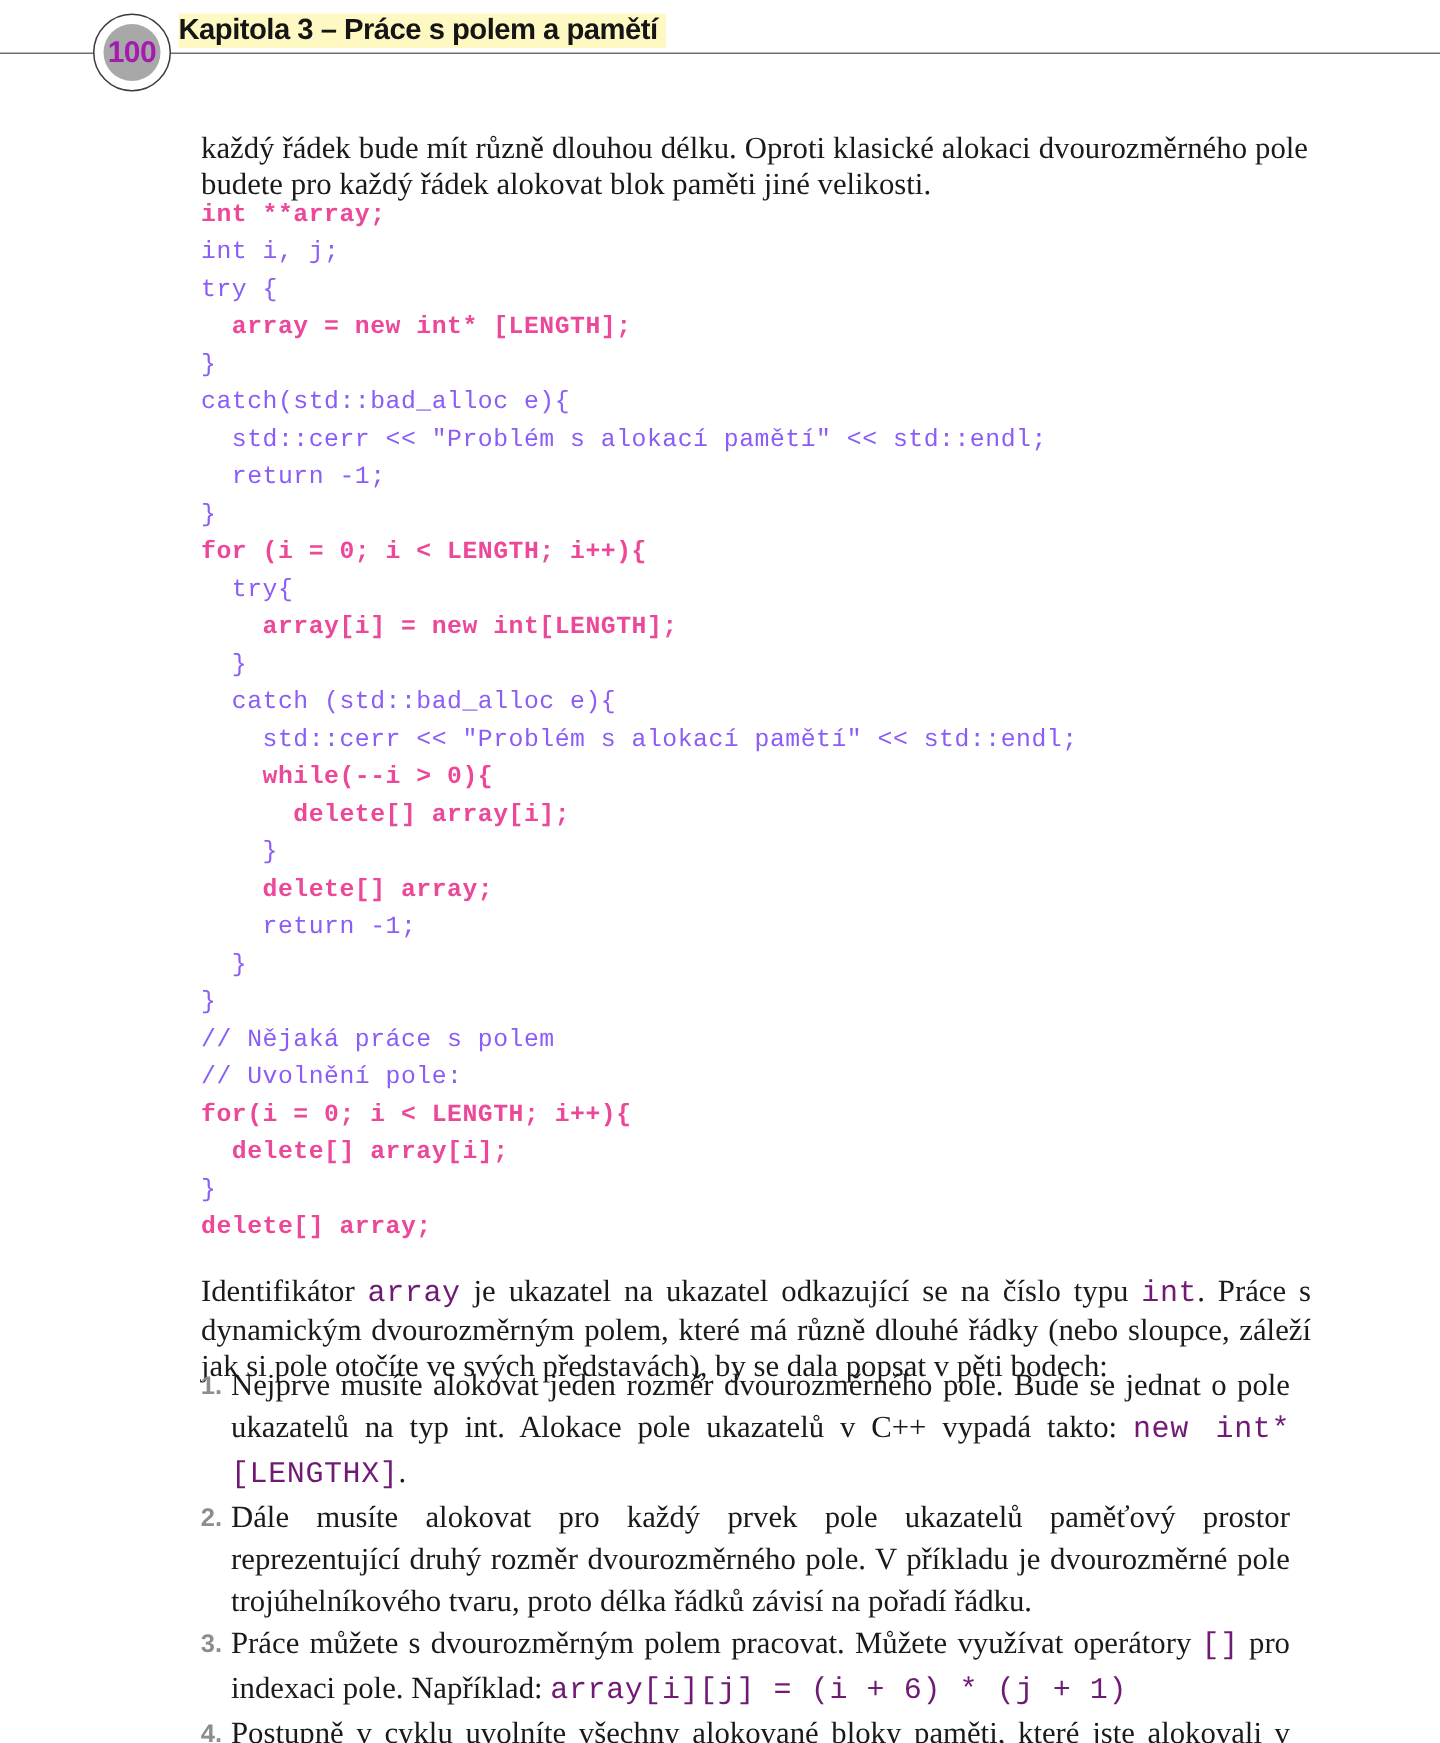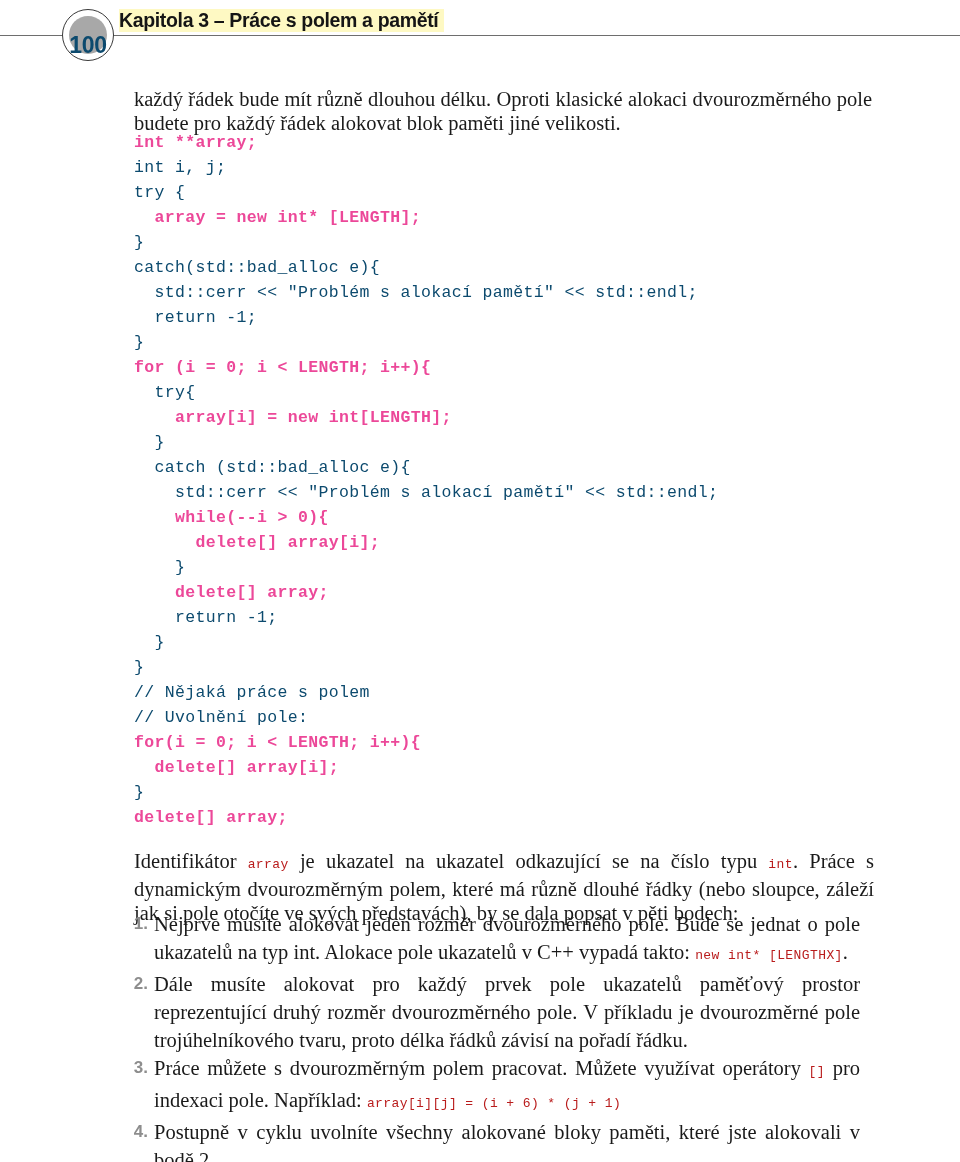--- a/index.html
+++ b/index.html
@@ -48,30 +48,30 @@
     left: 69px;
     top: 16px;
     width: 38px;
     height: 38px;
     border-radius: 50%;
     background: #a8a8a8;
   }
   .folio-number {
     position: absolute;
     left: 62px;
-    top: 19px;
+    top: 9px;
     width: 52px;
     height: 52px;
     display: flex;
     align-items: center;
     justify-content: center;
     font-family: "Liberation Sans", sans-serif;
     font-weight: bold;
-    font-size: 23px;
-    color: #0c4a6e;
+    font-size: 20px;
+    color: #a21caf;
     letter-spacing: -0.3px;
   }
   .header-title {
     position: absolute;
     left: 119px;
     top: 9px;
     font-family: "Liberation Sans", sans-serif;
     font-weight: bold;
     font-size: 19.5px;
     color: #151515;
@@ -102,41 +102,41 @@
     top: 71px;
     width: 738px;
   }
   .ident-para {
     left: 118px;
     top: 833px;
     width: 740px;
   }
   .mono {
     font-family: "Liberation Mono", monospace;
-    font-size: 13px;
-    color: #b91c1c;
+    font-size: 20px;
+    color: #701a75;
     letter-spacing: 0.4px;
   }
 
   
   .code-block {
     position: absolute;
     left: 134px;
     top: 130px;
     width: 700px;
     font-family: "Liberation Mono", monospace;
     font-size: 16.5px;
     line-height: 25px;
     letter-spacing: 0.35px;
     white-space: pre;
   }
   .code-line {
     display: block;
     height: 25px;
-    color: #0c4a6e;
+    color: #8b5cf6;
   }
   .code-line.em {
     color: #ec4899;
     font-weight: bold;
   }
 
   
   .steps {
     position: absolute;
     left: 118px;

